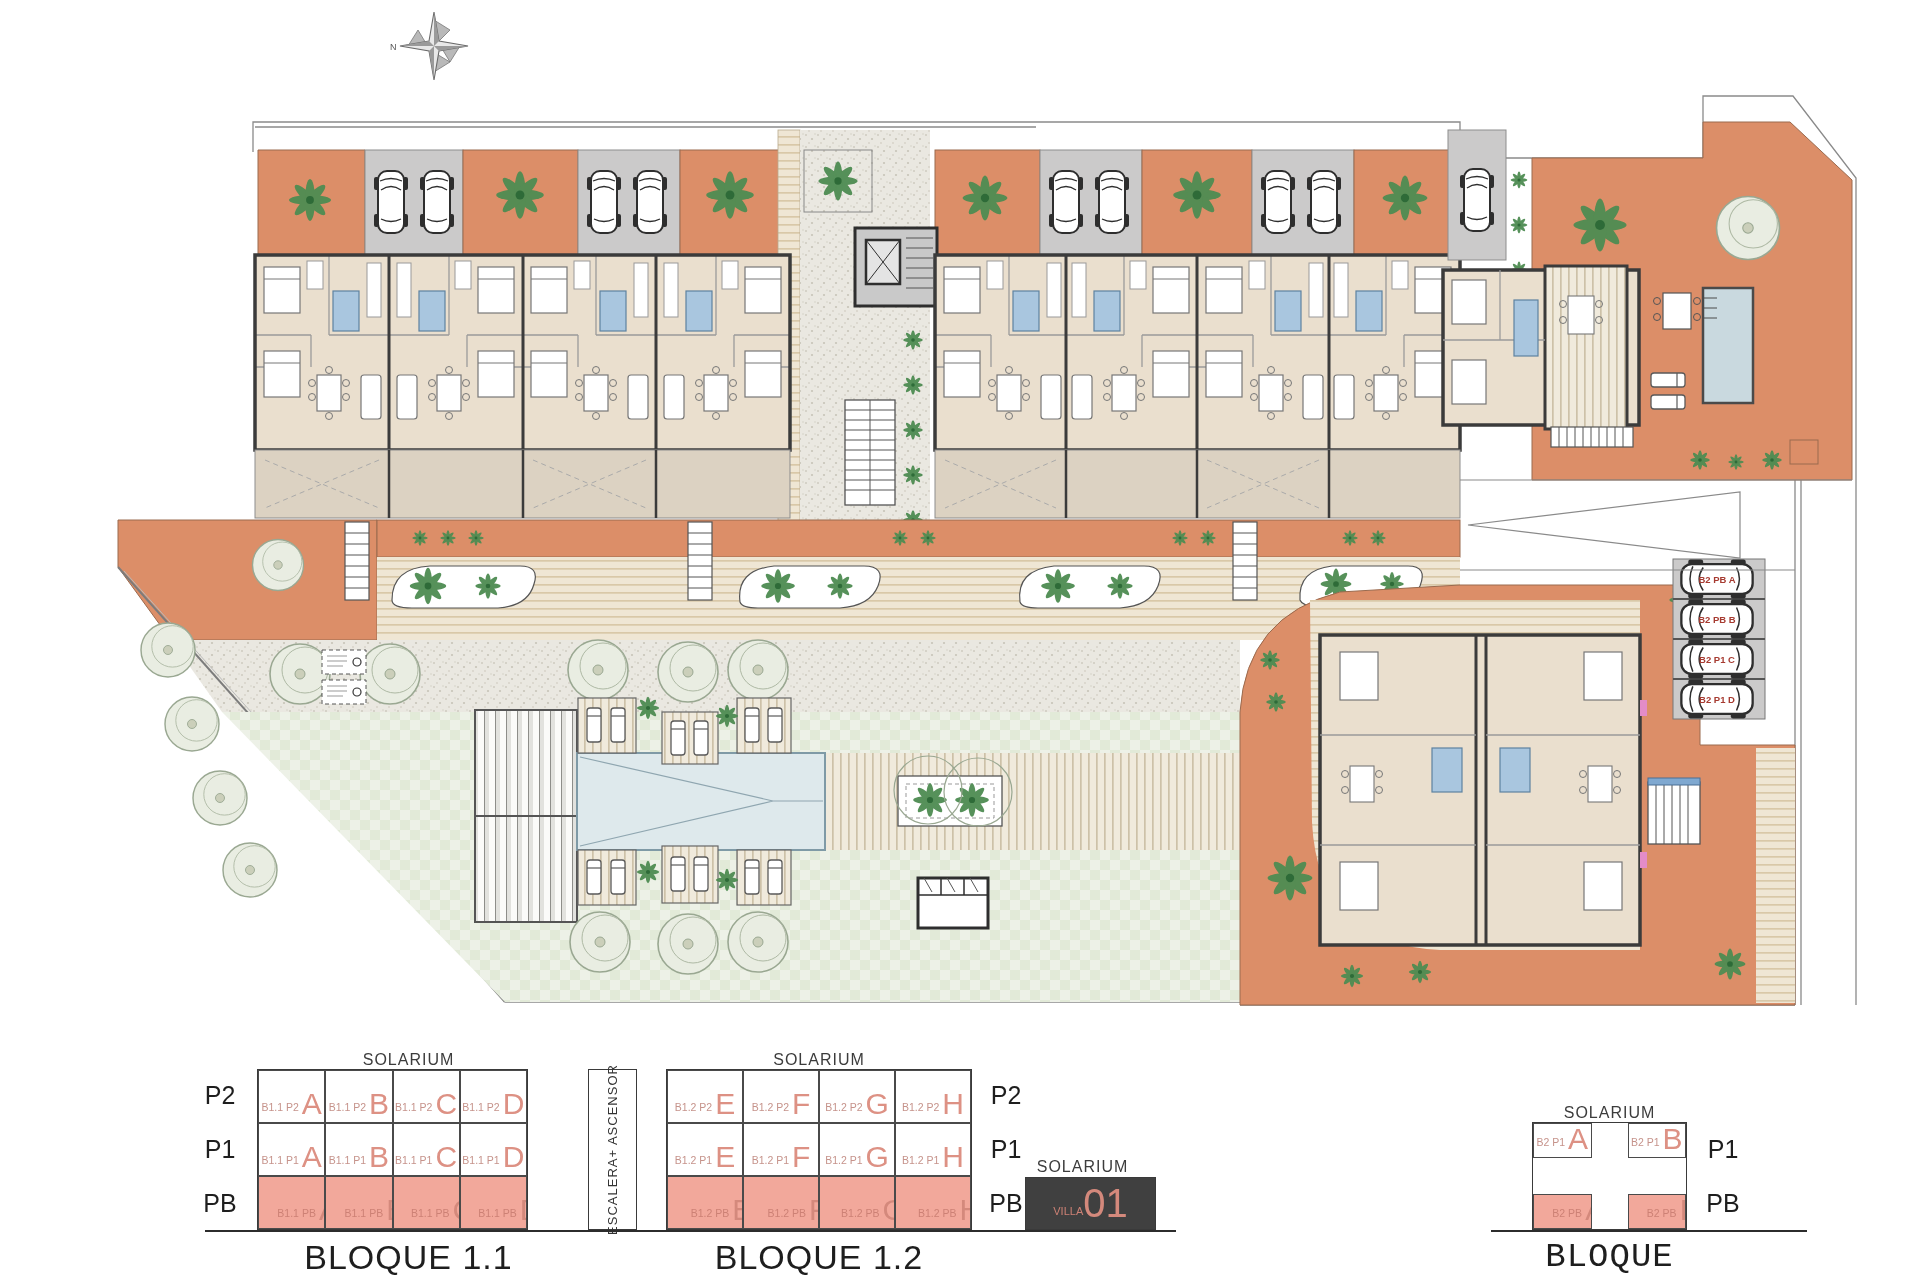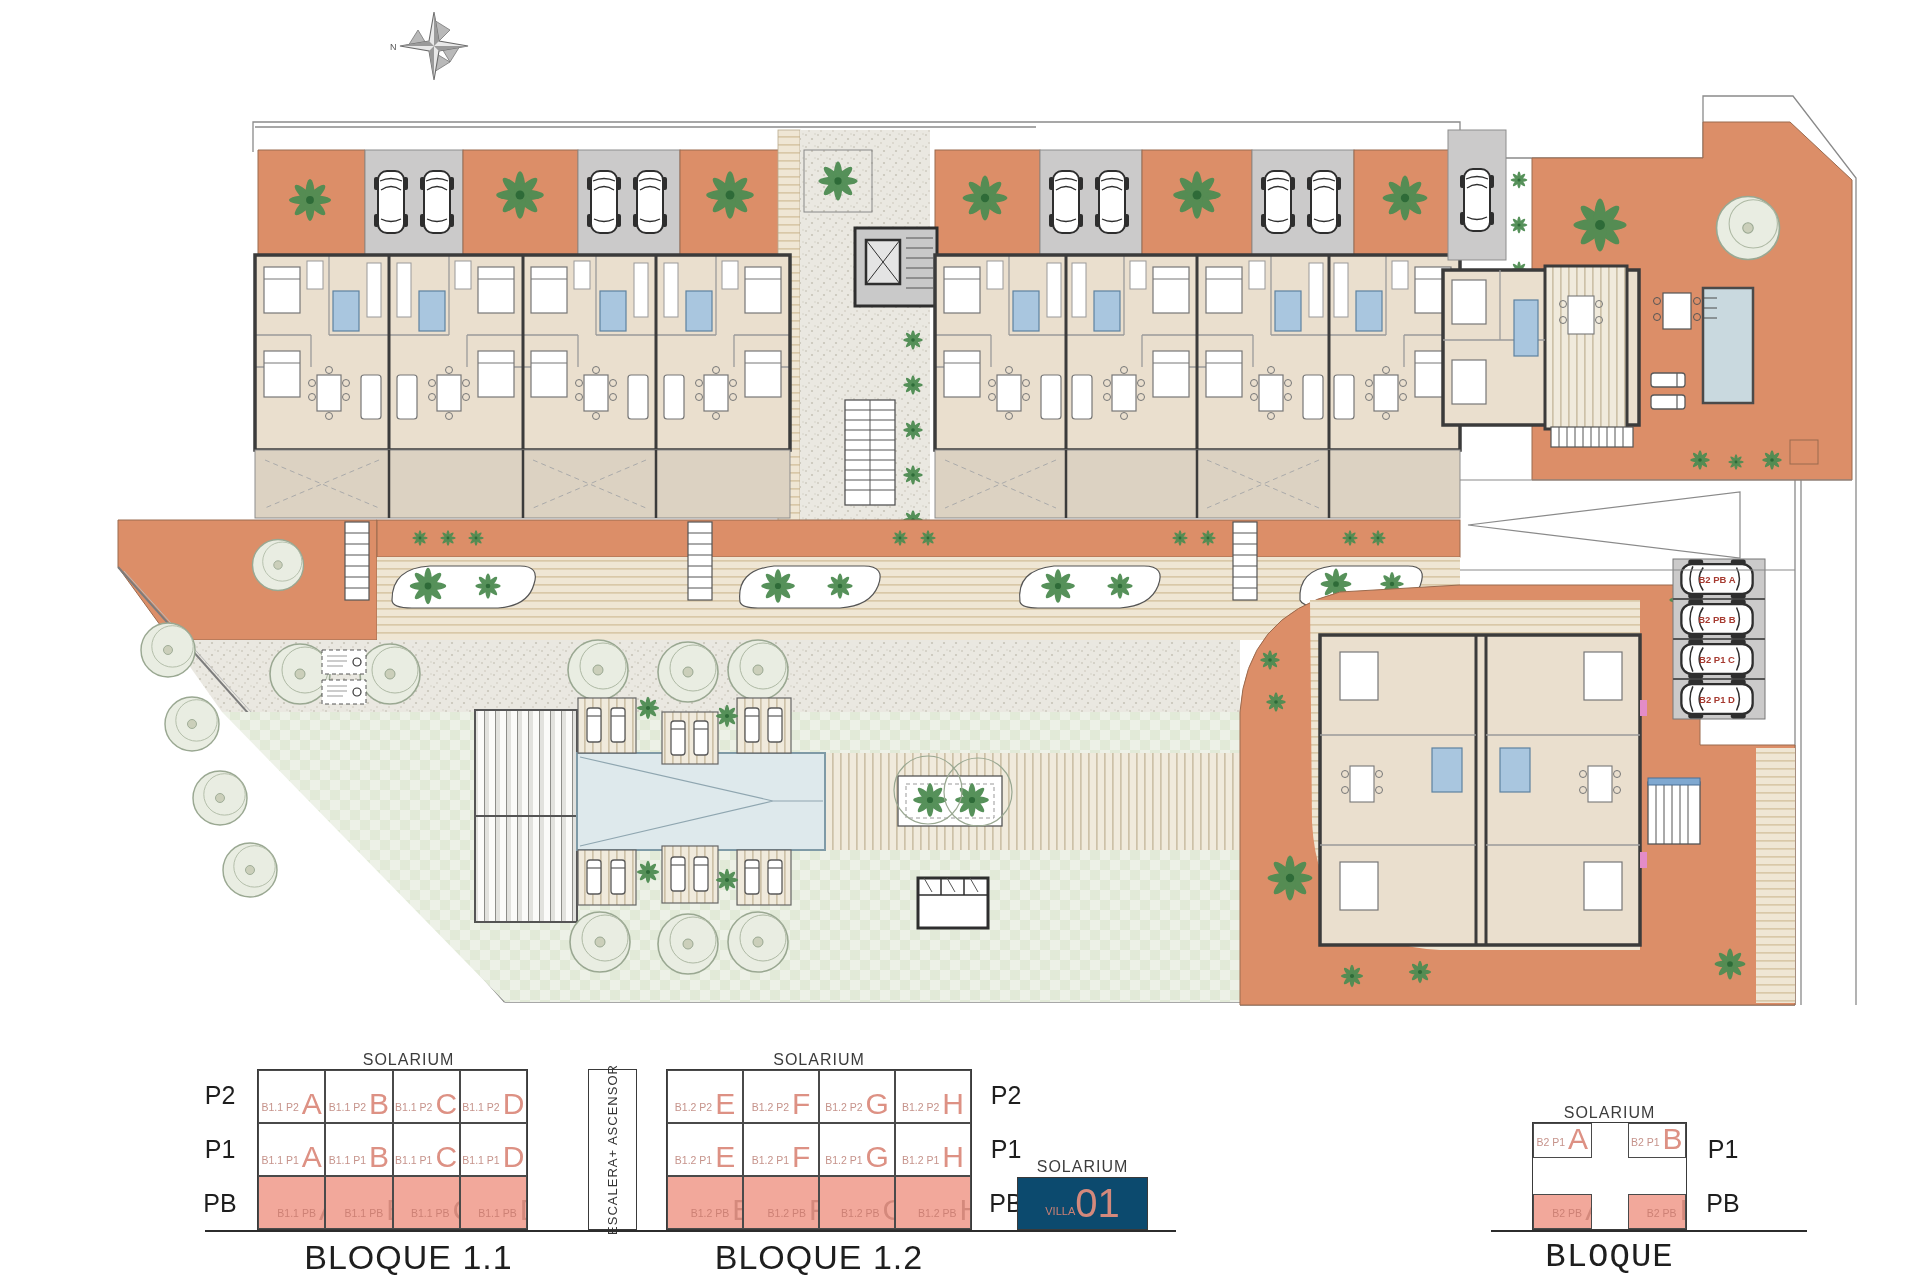--- a/index.html
+++ b/index.html
@@ -23,22 +23,22 @@
   .rowPB{background:#f2a89b;padding-left:33px;}
   .rowPB .pfx{color:#cd8175;}
   .rowPB .ltr{color:#d4897c;}
   .rlabels{display:flex;flex-direction:column;justify-content:space-between;}
   .rlabels span{flex:1;display:flex;align-items:center;justify-content:center;
         font-size:25px;color:#1e1e1e;}
   .caption{font-size:34px;color:#1e1e1e;text-align:center;letter-spacing:1px;}
   .escalera{border:1.5px solid #3a3a3a;display:flex;align-items:center;justify-content:center;
         box-sizing:border-box;background:#fff;}
   .escalera span{transform:rotate(-90deg);white-space:nowrap;font-size:13px;color:#333;letter-spacing:1px;}
-  .villa{background:#0c4a6e;border:1.5px solid #3a3a3a;box-sizing:border-box;
-        display:flex;align-items:center;justify-content:center;}
+  .villa{background:#404040;border:1.5px solid #3a3a3a;box-sizing:border-box;
+        display:flex;align-items:center;justify-content:center;margin-left:8px;}
   .villa .pfx{font-size:11px;color:#cd8175;margin-top:14px;}
   .villa .ltr{font-size:40px;color:#d4897c;font-weight:500;}
   .baseline{background:#2c2c2c;height:2px;}
 </style>
 </head>
 <body>
 
 <div class="page">
 
   <svg class="compass" width="110" height="80" viewBox="0 0 110 80">

